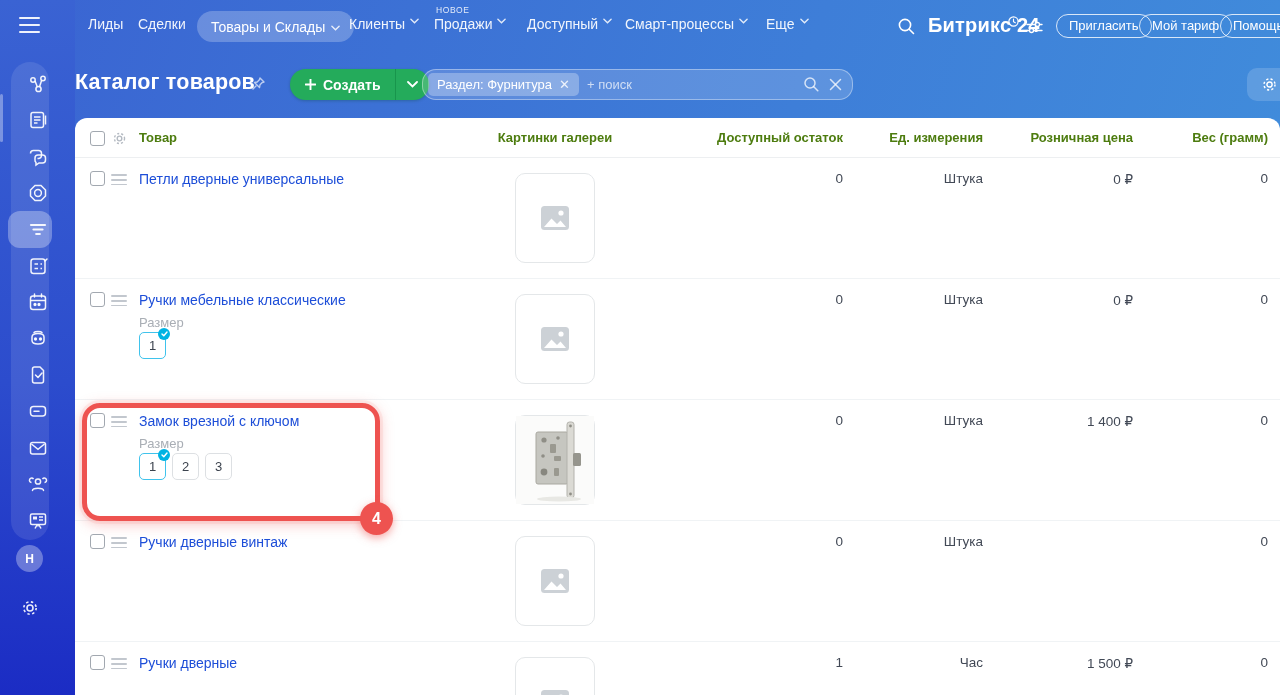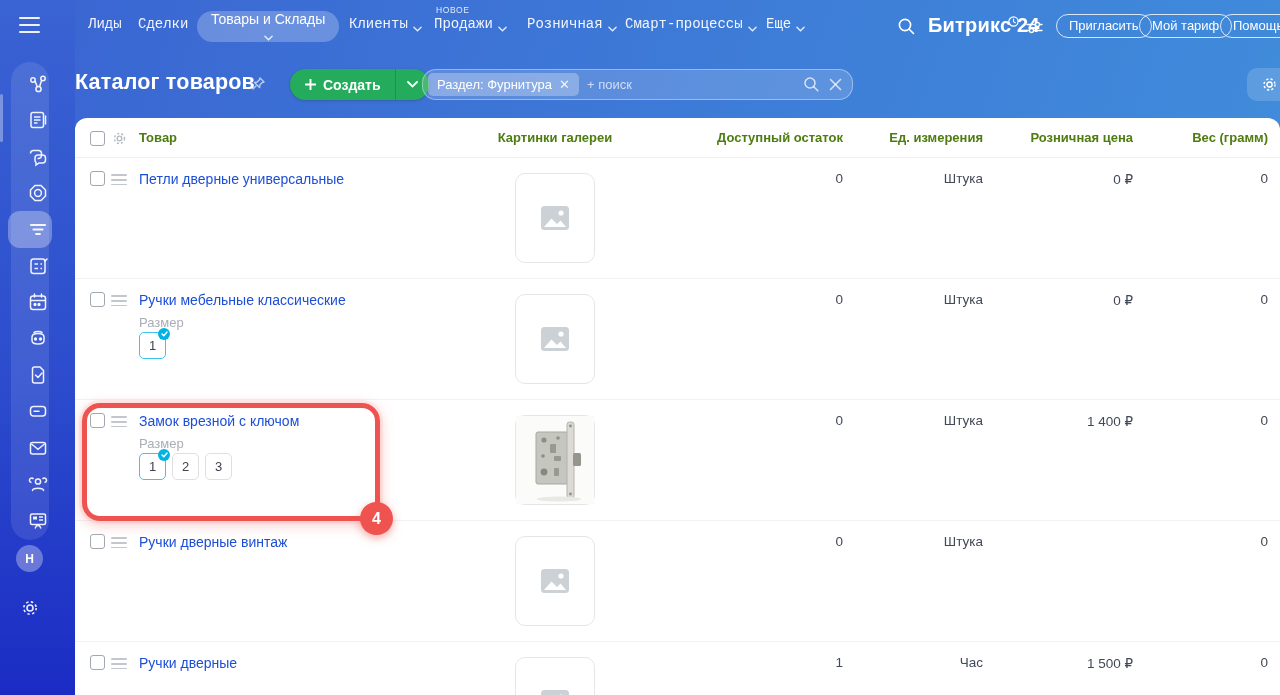--- a/index.html
+++ b/index.html
@@ -8,24 +8,24 @@
     font-family: "Liberation Sans", "DejaVu Sans", sans-serif;
     background: linear-gradient(108deg,#3a64d2 0%,#3e7ed8 55%,#4190dc 100%);
     position: relative;
     color:#333;
   }
 
   
   .topbar { position:absolute; left:0; top:0; width:1280px; height:55px; z-index:30; }
   .hamburger { position:absolute; left:19px; top:17px; width:21px; height:17px; background:none; border:none; cursor:pointer; }
   .hamburger span { display:block; height:2.4px; background:rgba(255,255,255,.92); border-radius:2px; margin-bottom:4.6px; }
-  .nav-item { position:absolute; top:16px; display:flex; align-items:flex-end; gap:5px;
-    color:rgba(255,255,255,.93); font-size:14px; cursor:pointer; white-space:nowrap; text-decoration:none;font-family:Liberation Mono, monospace; }
+  .nav-item { position:absolute; top:16px; display:flex; align-items:flex-start; gap:5px;
+    color:rgba(255,255,255,.93); font-size:14px; cursor:pointer; white-space:nowrap; text-decoration:none; }
   .nav-pill { position:absolute; top:11px; height:31px; display:flex; align-items:center; gap:6px;
-    padding:0 14px; background:rgba(255,255,255,.24); border-radius:16px; color:#fff; font-size:14px; cursor:pointer; white-space:nowrap;flex-direction:column; }
+    padding:0 14px; background:rgba(255,255,255,.24); border-radius:16px; color:#fff; font-size:14px; cursor:pointer; white-space:nowrap; }
   .nav-new { position:absolute; top:5px; font-size:8.5px; letter-spacing:.6px; color:rgba(255,255,255,.85); }
   .chev { width:9px; height:6px; opacity:.85; margin-top:2px; }
   .tb-btn { position:absolute; top:14px; height:24px; line-height:22px; padding:0 12px;
     border:1px solid rgba(255,255,255,.8); border-radius:12px; color:#fff; font-size:13px;
     background:transparent; cursor:pointer; white-space:nowrap; }
   .logo { position:absolute; left:928px; top:14px; color:#fff; font-size:20px; font-weight:bold; letter-spacing:.2px; cursor:pointer; }
   .logo-sup { position:absolute; left:1008px; top:13px; }
   .logo-sliders { position:absolute; left:1026px; top:20px; cursor:pointer; }
   .tb-search { position:absolute; left:897px; top:17px; cursor:pointer; }
 
@@ -128,21 +128,21 @@
         </svg>
     </a>
     <span class="nav-new" style="left:436px">НОВОЕ</span>
     <a class="nav-item" style="left:434px">
       <span>Продажи</span>
       <svg class="chev" viewBox="0 0 10 6" fill="none">
           <polyline points="1,1 5,5 9,1" stroke="#fff" stroke-width="1.5" stroke-linecap="round"></polyline>
         </svg>
     </a>
     <a class="nav-item" style="left:527px">
-      <span>Розничная</span>
+      <span>Доступный</span>
       <svg class="chev" viewBox="0 0 10 6" fill="none">
           <polyline points="1,1 5,5 9,1" stroke="#fff" stroke-width="1.5" stroke-linecap="round"></polyline>
         </svg>
     </a>
     <a class="nav-item" style="left:625px">
       <span>Смарт-процессы</span>
       <svg class="chev" viewBox="0 0 10 6" fill="none">
           <polyline points="1,1 5,5 9,1" stroke="#fff" stroke-width="1.5" stroke-linecap="round"></polyline>
         </svg>
     </a>

